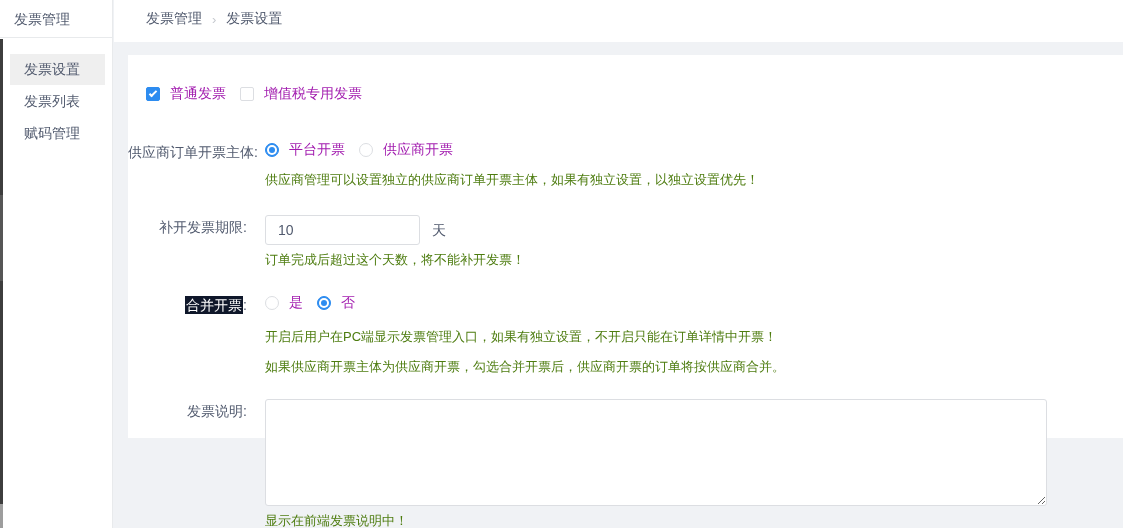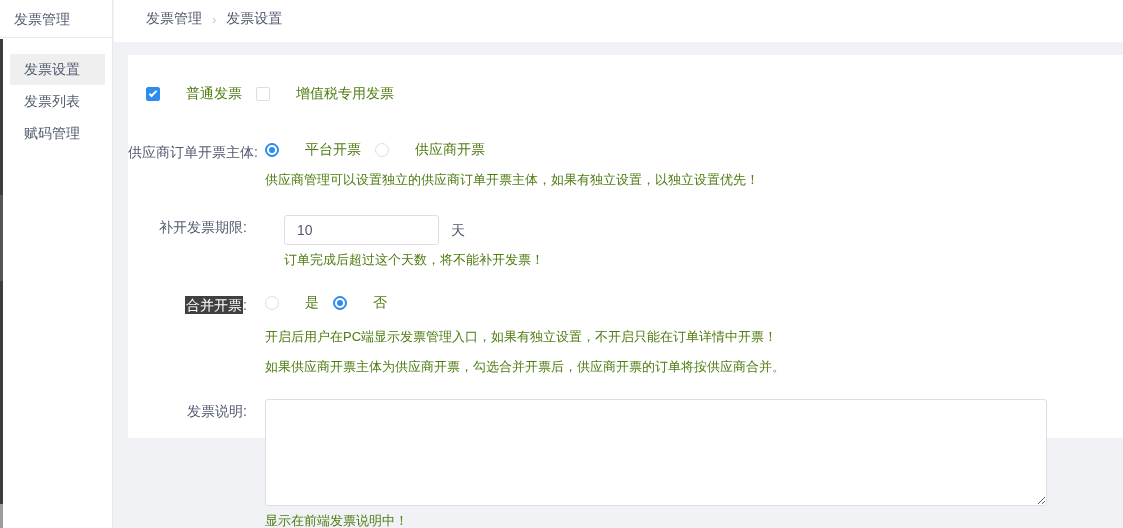--- a/index.html
+++ b/index.html
@@ -41,21 +41,21 @@
   .form-control { margin-left:18px; }
   .opt-line { display:flex; align-items:center; height:20px; }
   .help { color:#4d7c0f; font-size:13px; line-height:13px; }
 
   
   .checkbox { width:14px; height:14px; border-radius:2px; flex:none;
     border:1px solid #dcdee2; background:#fff; position:relative; cursor:pointer; }
   .checkbox.checked { background:#2d8cf0; border-color:#2d8cf0; }
   .checkbox.checked .tick { position:absolute; left:4px; top:1px; width:4px; height:8px;
     border:solid #fff; border-width:0 2px 2px 0; transform:rotate(45deg); }
-  .opt-text { margin-left:26px; color:#4d7c0f; }
+  .opt-text { margin-left:10px; color:#a21caf; }
 
   
   .radio { width:14px; height:14px; border-radius:50%; flex:none;
     border:1px solid #dcdee2; background:#fff; cursor:pointer;
     display:flex; align-items:center; justify-content:center; }
   .radio.selected { border-color:#2d8cf0; background:#2d8cf0; }
   .radio.selected .ring { width:10px; height:10px; border-radius:50%; background:#fff;
     display:flex; align-items:center; justify-content:center; }
   .radio.selected .dot { width:6px; height:6px; border-radius:50%; background:#2d8cf0; }
 
@@ -66,28 +66,28 @@
     padding:0 12px; font-size:14px; color:#515a6e; outline:none;
     font-family:"Liberation Sans","DejaVu Sans",sans-serif; }
   .unit { margin-left:12px; line-height:30px; color:#515a6e; }
 
   
   .note-area { width:782px; height:107px; border:1px solid #dcdee2; border-radius:3px;
     padding:6px 8px; font-size:14px; color:#515a6e; outline:none; resize:both;
     font-family:"Liberation Sans","DejaVu Sans",sans-serif; }
 
   
-  .hl { background:#404040; color:#fff; padding:1px 1px; }
+  .hl { background:#0f172a; color:#fff; padding:1px 1px; }
 
   
   .r1 { margin-bottom:36px; }
   .r2 .help { margin-top:13px; }
   .r2 { margin-bottom:29px; }
   .r3 .help { margin-top:8px; }
-  .r3 { margin-bottom:27px;gap:19px; }
+  .r3 { margin-bottom:27px; }
   .r4 .help { margin-top:17px; }
   .r4 { margin-bottom:26px; }
   .r5 .help { margin-top:5px; }
 </style>
 </head>
 <body>
 
 <div class="app">
 
   <aside class="sidebar">

